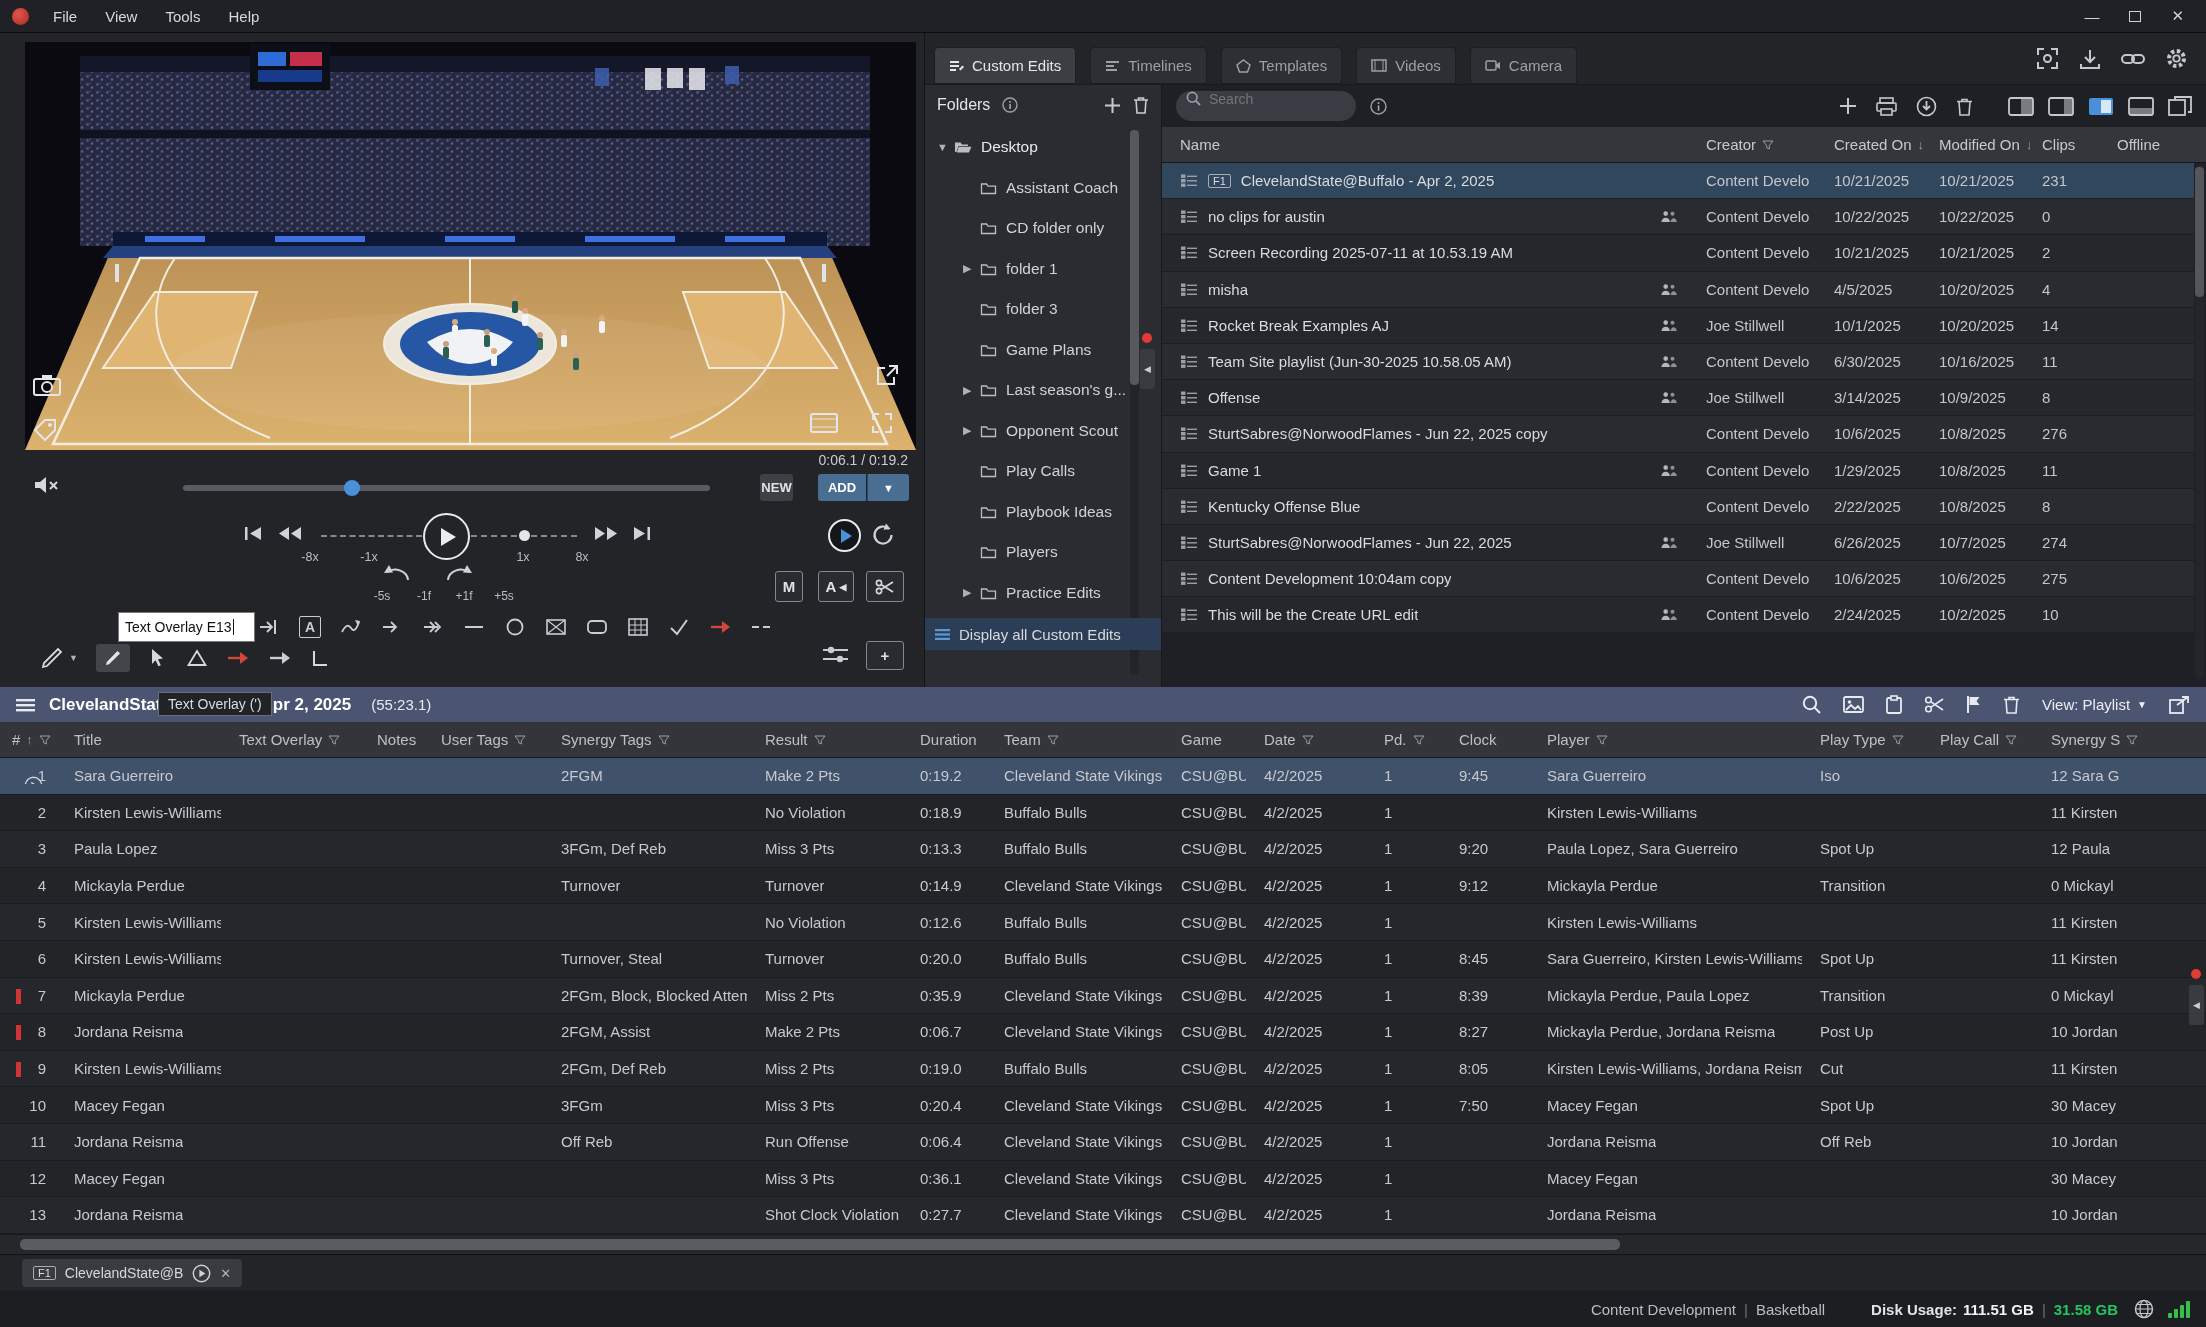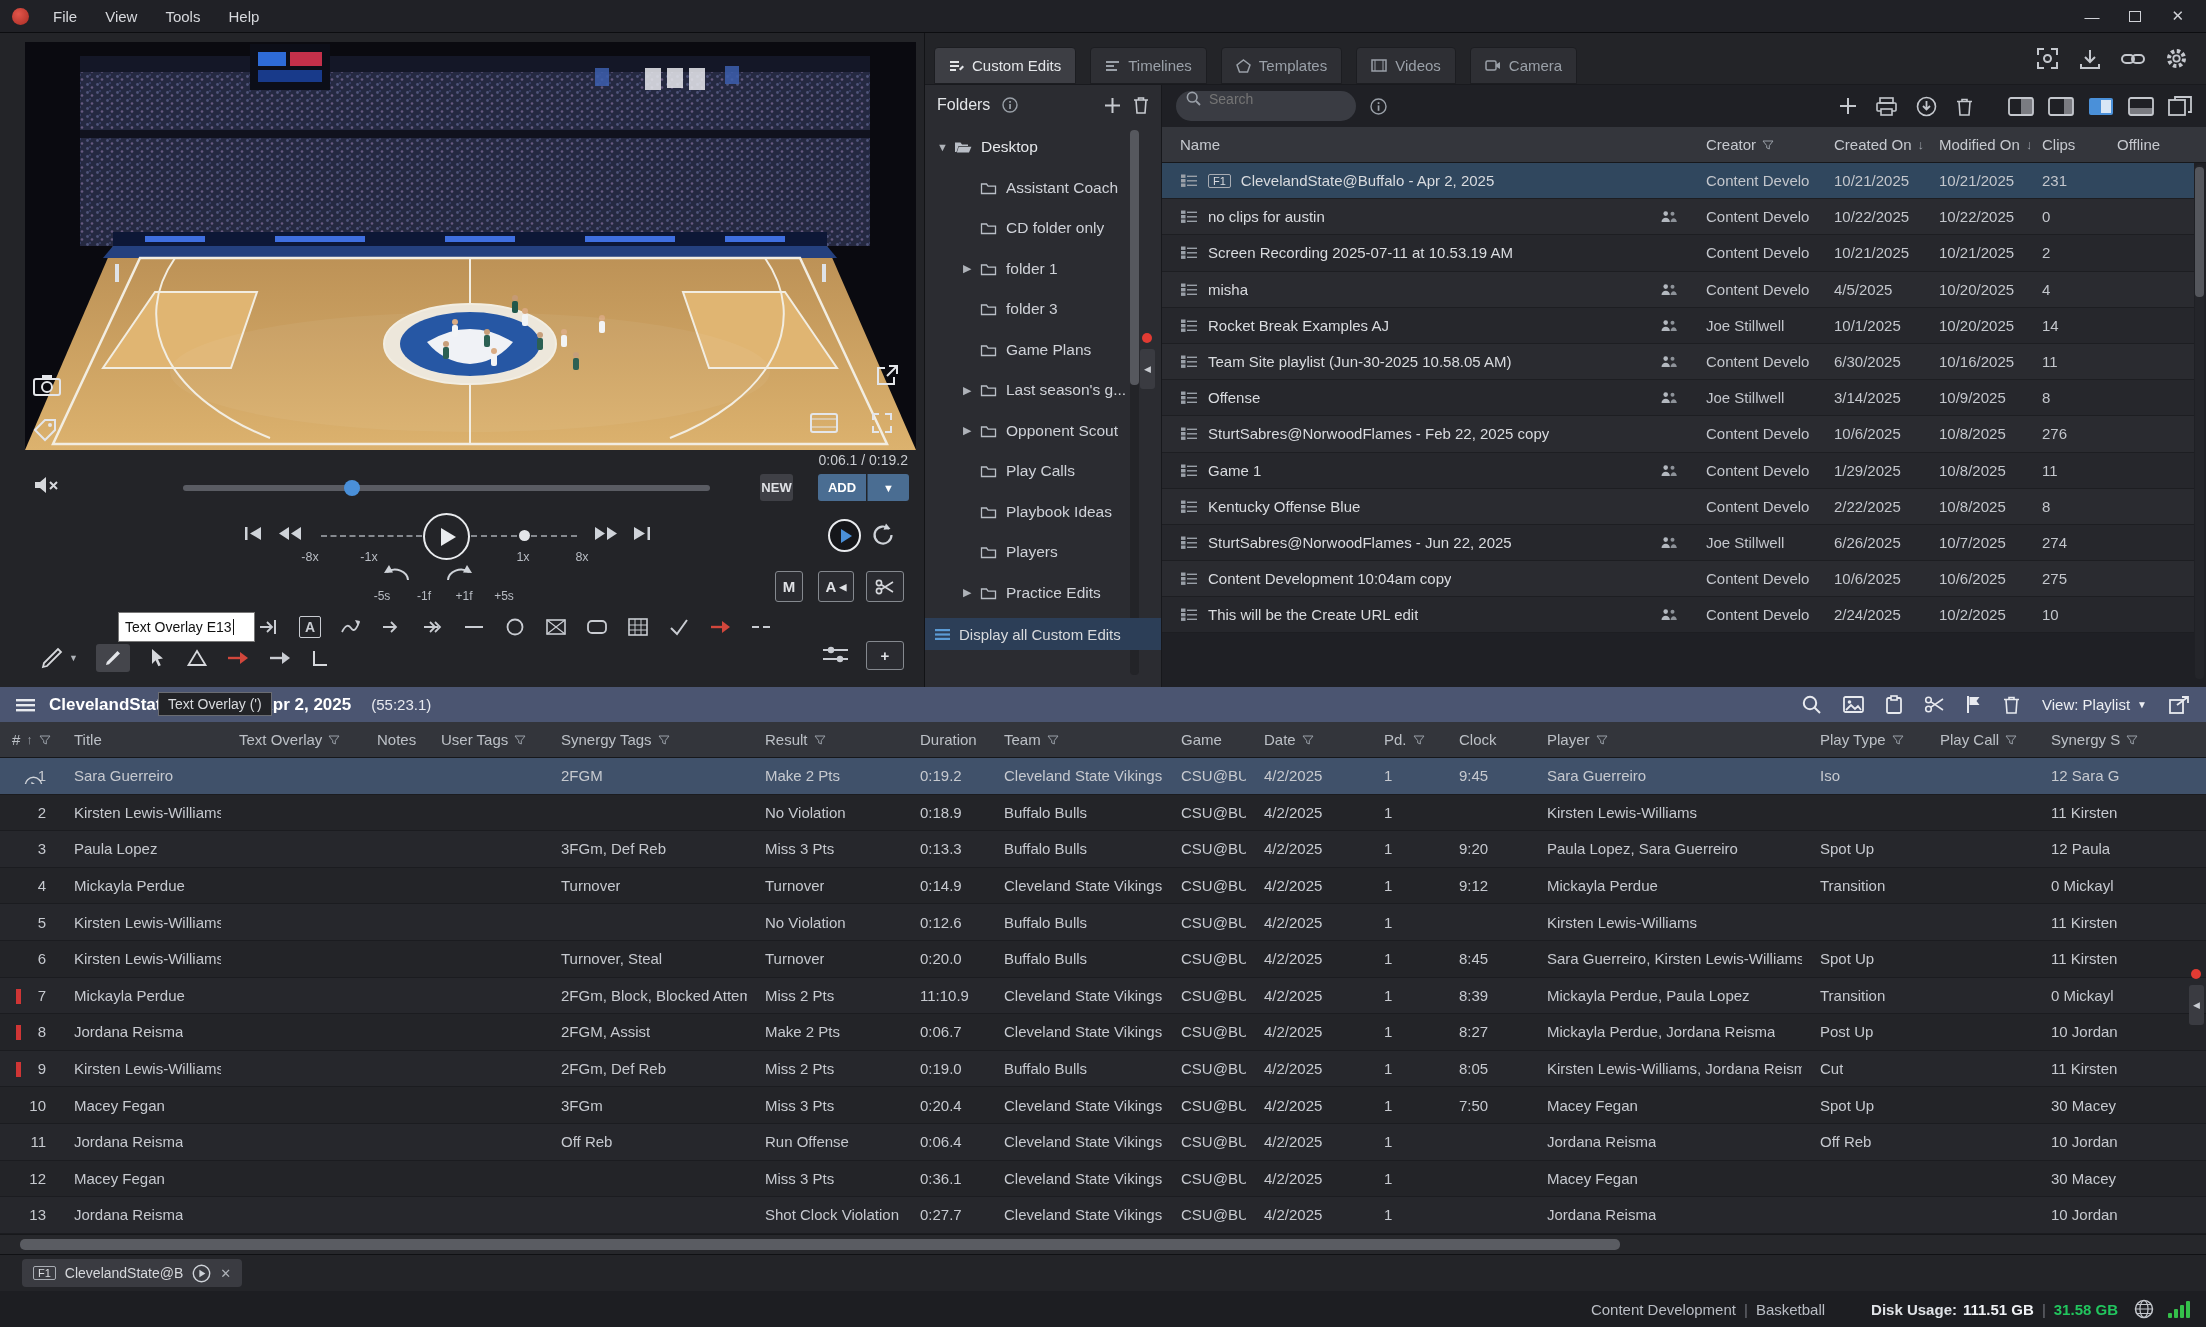--- a/index.html
+++ b/index.html
@@ -1047,21 +1047,21 @@
                   <g fill="#9aa0a8">
                     <rect x="1" y="1.5" width="4.5" height="3.4"></rect>
                     <rect x="7" y="2.6" width="10" height="1.4"></rect>
                     <rect x="1" y="6" width="4.5" height="3.4"></rect>
                     <rect x="7" y="7.1" width="10" height="1.4"></rect>
                     <rect x="1" y="10.5" width="4.5" height="3.4"></rect>
                     <rect x="7" y="11.6" width="10" height="1.4"></rect>
                   </g>
                 </svg>
               </span>
-              <span class="name-cell-text">SturtSabres@NorwoodFlames - Feb 22, 2025 copy</span>
+              <span class="name-cell-text">SturtSabres@NorwoodFlames - Jun 22, 2025 copy</span>
             </div>
             <div class="ecell c-creator">
               <span class="nowrap">Content Develo</span>
             </div>
             <div class="ecell c-created">
               <span>10/6/2025</span>
             </div>
             <div class="ecell c-modified">
               <span>10/8/2025</span>
             </div>
@@ -1770,21 +1770,21 @@
         <div class="ccell" style="width:120px">
           <span class="nowrap"></span>
         </div>
         <div class="ccell" style="width:204px">
           <span class="nowrap">2FGm, Block, Blocked Attempt</span>
         </div>
         <div class="ccell" style="width:155px">
           <span class="nowrap">Miss 2 Pts</span>
         </div>
         <div class="ccell" style="width:84px">
-          <span class="nowrap">11:10.9</span>
+          <span class="nowrap">0:35.9</span>
         </div>
         <div class="ccell" style="width:177px">
           <span class="nowrap">Cleveland State Vikings</span>
         </div>
         <div class="ccell" style="width:83px">
           <span class="nowrap">CSU@BUF</span>
         </div>
         <div class="ccell" style="width:120px">
           <span class="nowrap">4/2/2025</span>
         </div>

